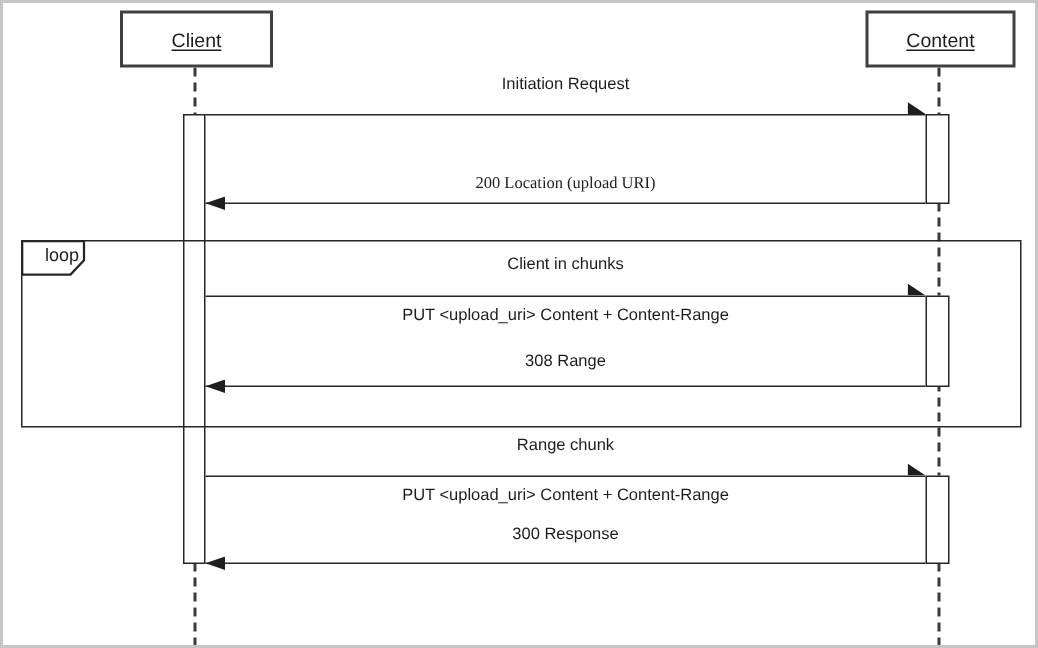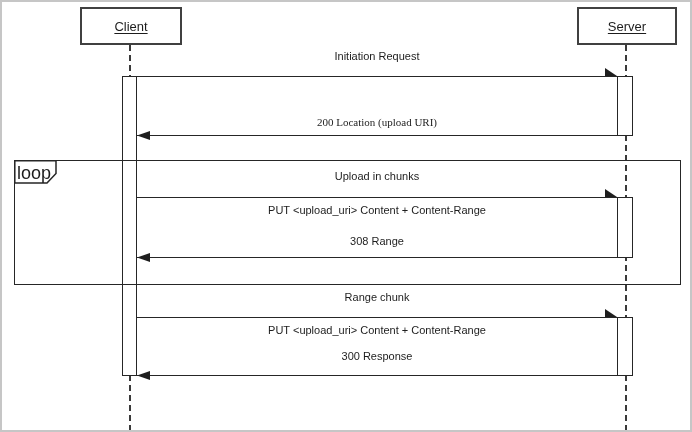--- a/index.html
+++ b/index.html
@@ -28,35 +28,35 @@
     position:absolute; width:12px; height:8px; background:#1e1e1e;
     clip-path:polygon(0 0, 100% 100%, 0 100%); z-index:6;
   }
   .label {
     position:absolute; left:135px; width:480px; text-align:center;
     font-size:11px; line-height:16px; z-index:6; white-space:nowrap;
   }
   .loop-box { position:absolute; border:1.5px solid #262626; z-index:5; box-sizing:border-box; }
   .loop-tab { position:absolute; z-index:6; }
   .loop-tab svg { display:block; }
-  .loop-tab .loop-text { position:absolute; left:3px; top:3px; font-size:18px; }
+  .loop-tab .loop-text { position:absolute; left:16px; top:3px; font-size:12px; }
 </style>
 </head>
 <body>
 
 <div class="canvas">
 
   <div class="lifeline" style="left:127px; top:43px; height:386px;"></div>
   <div class="lifeline" style="left:623px; top:43px; height:386px;"></div>
 
   <div class="actor" style="left:78px; top:5px; width:102px; height:38px;">
     <span>Client</span>
   </div>
   <div class="actor" style="left:575px; top:5px; width:100px; height:38px;">
-    <span>Server</span>
+    <span>Content</span>
   </div>
 
   <div class="activation" style="left:120px; top:74px; width:15px; height:300px;"></div>
 
   <div class="activation" style="left:615px; top:74px; width:16px; height:60px;"></div>
   <div class="activation" style="left:615px; top:195px; width:16px; height:61px;"></div>
   <div class="activation" style="left:615px; top:315px; width:16px; height:59px;"></div>
 
   <div class="loop-box" style="left:12px; top:158px; width:667px; height:125px;"></div>
   <div class="loop-tab" style="left:12px; top:158px;">
@@ -66,21 +66,21 @@
     <span class="loop-text">loop</span>
   </div>
 
   <div class="label" style="top:46px;">Initiation Request</div>
   <div class="msg-line" style="left:135px; top:74px; width:480px;"></div>
   <div class="arrow-right" style="left:603px; top:66px;"></div>
   <div class="label" style="top:112px;font-family:Liberation Serif, serif;">200 Location (upload URI)</div>
   <div class="msg-line" style="left:135px; top:133px; width:480px;"></div>
   <div class="arrow-left" style="left:135px; top:129px;"></div>
 
-  <div class="label" style="top:166px;">Upload in chunks</div>
+  <div class="label" style="top:166px;">Client in chunks</div>
   <div class="msg-line" style="left:135px; top:195px; width:480px;"></div>
   <div class="arrow-right" style="left:603px; top:187px;"></div>
   <div class="label" style="top:200px;">PUT &lt;upload_uri&gt; Content + Content-Range</div>
   <div class="label" style="top:231px;">308 Range</div>
   <div class="msg-line" style="left:135px; top:255px; width:480px;"></div>
   <div class="arrow-left" style="left:135px; top:251px;"></div>
 
   <div class="label" style="top:287px;">Range chunk</div>
   <div class="msg-line" style="left:135px; top:315px; width:480px;"></div>
   <div class="arrow-right" style="left:603px; top:307px;"></div>

